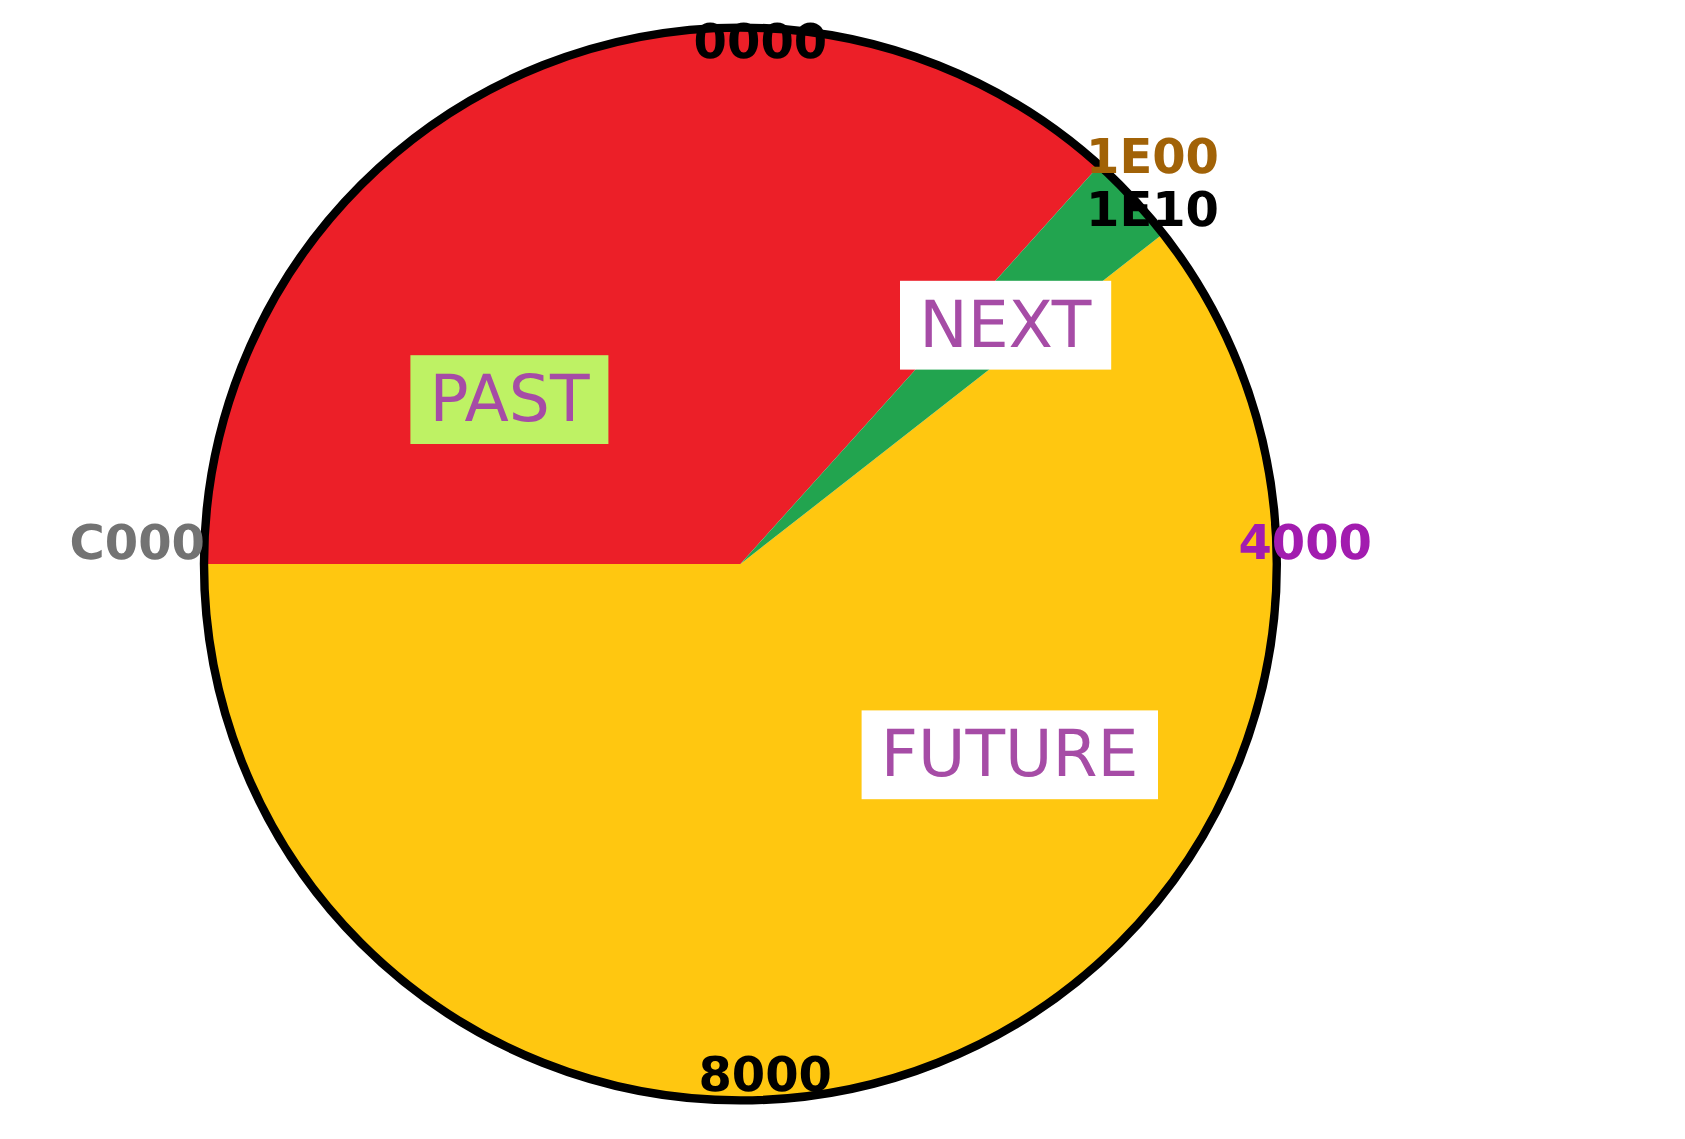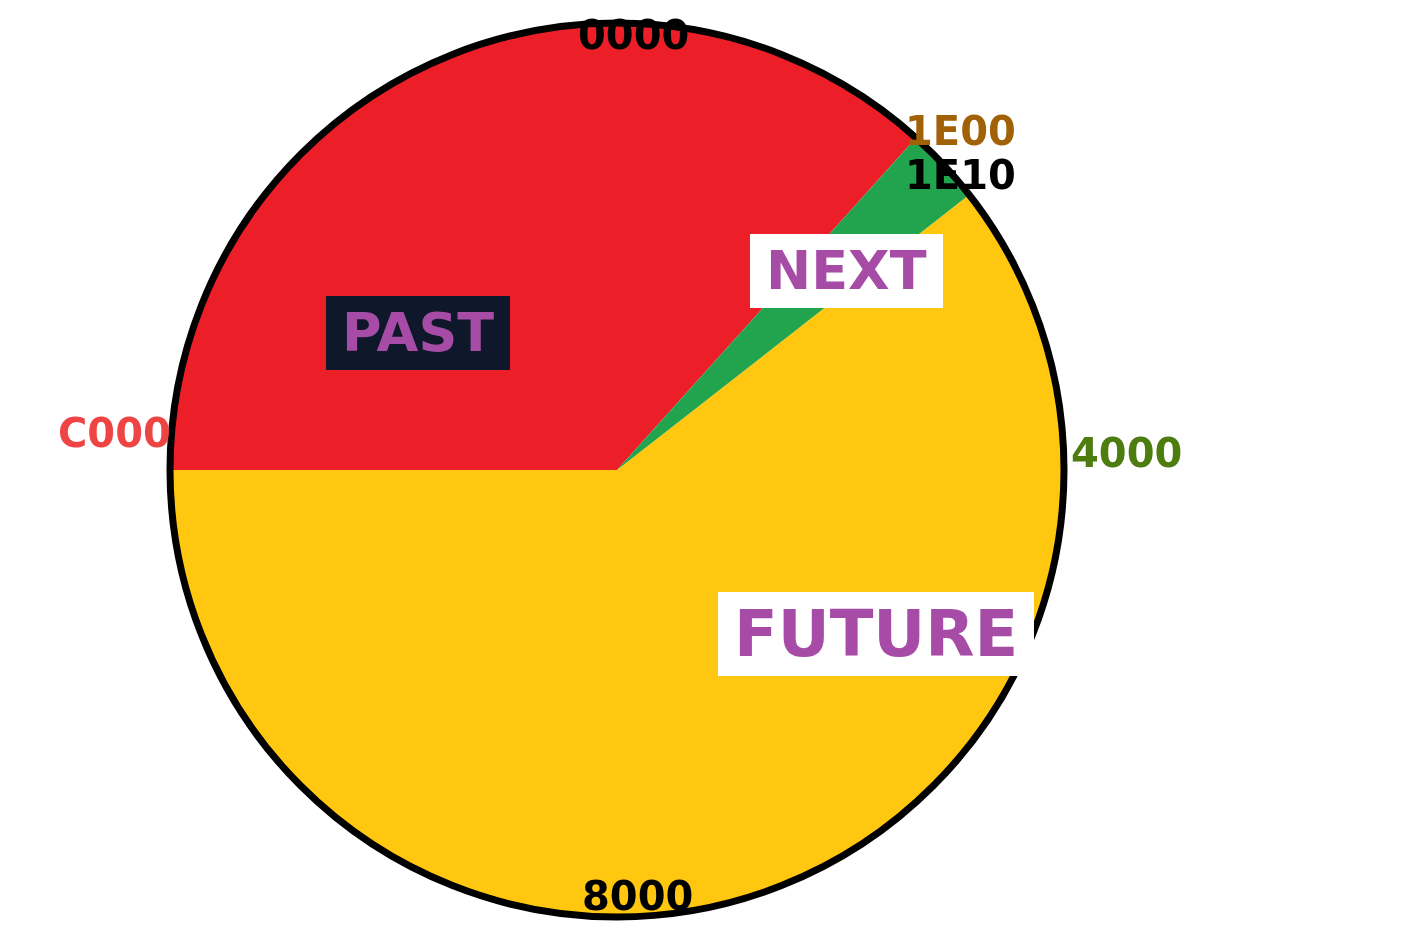--- a/index.html
+++ b/index.html
@@ -29,29 +29,29 @@
     font-size: 40px;
     color: #000000;
     white-space: nowrap;
     letter-spacing: 0px;
   }
   .sector-label {
     position: absolute;
     background: #ffffff;
     color: #A64CA6;
     font-family: "DejaVu Sans", "Liberation Sans", sans-serif;
-    font-weight: bold;
+    font-weight: normal;
     white-space: nowrap;
     line-height: 1.0;
     padding: 10px 16px;
     text-align: center;
   }
   #label-past   { font-size: 54px; }
   #label-next   { font-size: 54px; }
-  #label-future { font-size: 64px; }
+  #label-future { font-size: 54px; }
 </style>
 </head>
 <body>
 
 <div id="stage" style="background: rgb(255, 255, 255);">
 
   <svg id="wheel-svg" viewBox="0 0 1404 949">
 
     <path fill="#FFC710" stroke="none" d="M 617 470 L 969.24 194.80 A 447 447 0 1 1 170.00 470.00 Z"></path>
 
@@ -61,25 +61,25 @@
 
     <circle cx="617" cy="470" r="447" fill="none" stroke="#000000" stroke-width="7"></circle>
   </svg>
 
   <div class="tick-label" id="tick-top" style="left: 578px; top: 12px; color: rgb(0, 0, 0);">0000</div>
 
   <div class="tick-label" id="tick-1e00" style="left: 905px; top: 108px; color: #a16207;">1E00</div>
 
   <div class="tick-label" id="tick-1e10" style="left: 905px; top: 152px; color: rgb(0, 0, 0);">1E10</div>
 
-  <div class="tick-label" id="tick-right" style="left: 1071px; top: 430px; color: #4d7c0f;">4000</div>
+  <div class="tick-label" id="tick-right" style="left: 1032px; top: 430px; color: #a21caf;">4000</div>
 
   <div class="tick-label" id="tick-bottom" style="left: 582px; top: 873px; color: rgb(0, 0, 0);">8000</div>
 
-  <div class="tick-label" id="tick-left" style="left: 58px; top: 410px; color: #ef4444;">C000</div>
+  <div class="tick-label" id="tick-left" style="left: 58px; top: 430px; color: #737373;">C000</div>
 
-  <div class="sector-label" id="label-past" style="left: 326px; top: 296px; color: rgb(166, 76, 166); background: #0f172a;">PAST</div>
+  <div class="sector-label" id="label-past" style="left: 342px; top: 296px; color: rgb(166, 76, 166); background: #bef264;">PAST</div>
 
   <div class="sector-label" id="label-next" style="left: 750px; top: 234px; color: rgb(166, 76, 166); background: rgb(255, 255, 255);">NEXT</div>
 
   <div class="sector-label" id="label-future" style="left: 718px; top: 592px; color: rgb(166, 76, 166); background: rgb(255, 255, 255);">FUTURE</div>
 
 </div>
 
 </body></html>

